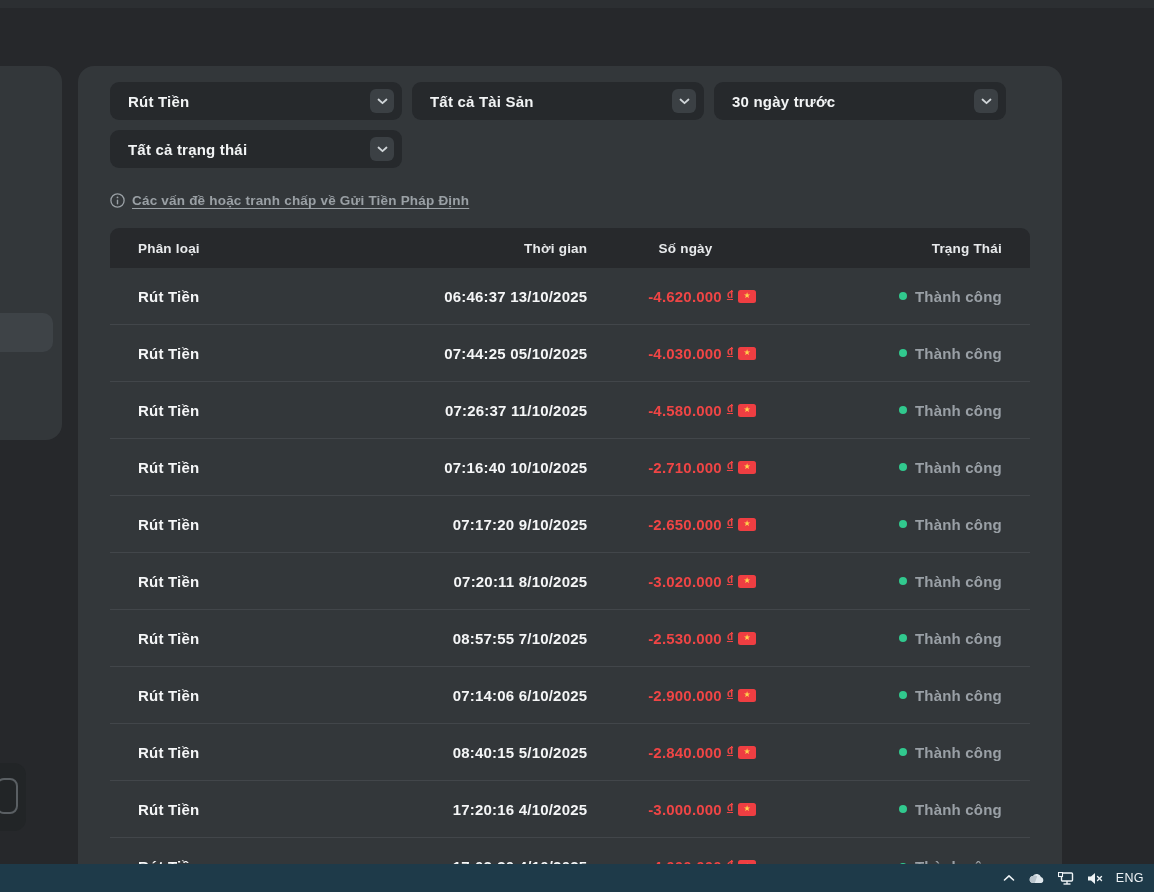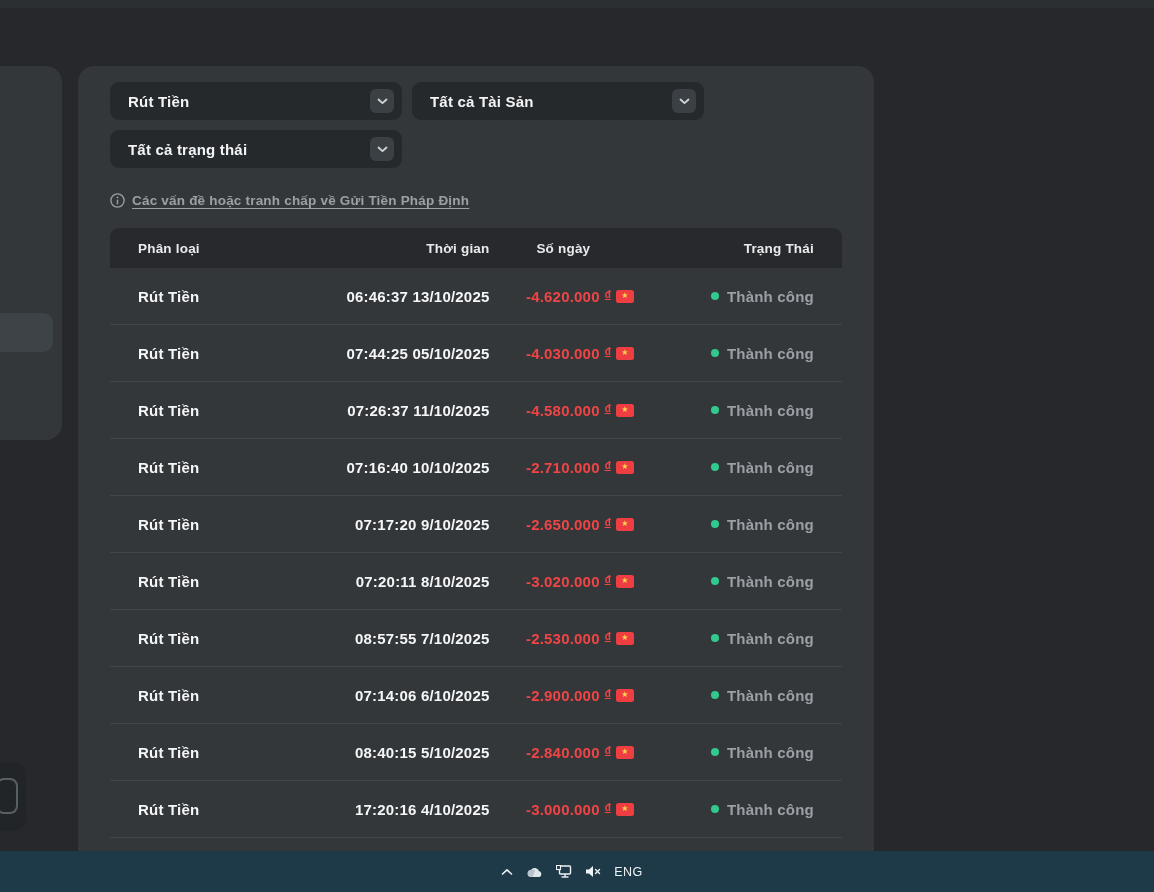--- a/index.html
+++ b/index.html
@@ -25,21 +25,21 @@
     position:absolute; left:-14px; top:763px; width:40px; height:68px;
     background:#222527; border-radius:12px;
   }
   .floating-widget .glyph {
     position:absolute; left:10px; top:15px; width:22px; height:36px;
     border:2px solid #5a5f63; border-radius:8px;
   }
 
   
   .main-panel {
-    position:absolute; left:78px; top:66px; width:796px; height:826px;
+    position:absolute; left:78px; top:66px; width:984px; height:826px;
     background:#33373a; border-radius:16px 16px 0 0;
     padding:16px 32px 0 32px;
   }
 
   
   .filters-row { display:flex; gap:10px; }
   .filters-row + .filters-row { margin-top:10px; }
   .dropdown {
     position:relative; width:292px; height:38px;
     background:#26292c; border-radius:9px;
@@ -95,23 +95,23 @@
     position:relative; width:18px; height:13px; background:#ef3e42; border-radius:2.5px;
     display:flex; align-items:center; justify-content:center;
   }
   .vn-flag::after { content:"★"; color:#ffd34d; font-size:8px; line-height:1; }
   .td.c-status { display:flex; justify-content:flex-end; align-items:center; gap:8px;text-align:center; }
   .status-dot { width:8px; height:8px; border-radius:50%; background:#31c98e; }
   .status-text { color:#9aa0a6; font-size:15px; font-weight:bold; letter-spacing:.2px; }
 
   
   .taskbar {
-    position:absolute; left:0; bottom:0; width:100%; height:41px;
+    position:absolute; left:0; bottom:0; width:100%; height:28px;
     background:#1e3a49; z-index:10;
-    display:flex; align-items:center; justify-content:center;
+    display:flex; align-items:center; justify-content:flex-end;
     padding-right:10px; gap:13px;
   }
   .tray-icon { display:flex; align-items:center; justify-content:center; }
   .tray-lang { color:#eef3f6; font-size:12.5px; letter-spacing:.4px; }
 </style>
 </head>
 <body>
 
 <div class="app">
   <div class="top-strip"></div>
@@ -135,20 +135,28 @@
         </span>
       </div>
       <div class="dropdown">
         <span class="dd-label">Tất cả Tài Sản</span>
         <span class="dd-chevron-btn">
           <svg width="11" height="7" viewBox="0 0 11 7">
               <polyline points="1.5,1.5 5.5,5.2 9.5,1.5" fill="none" stroke="#d0d5d8" stroke-width="1.8" stroke-linecap="round" stroke-linejoin="round"></polyline>
             </svg>
         </span>
       </div>
+      <div class="dropdown">
+        <span class="dd-label">30 ngày trước</span>
+        <span class="dd-chevron-btn">
+          <svg width="11" height="7" viewBox="0 0 11 7">
+              <polyline points="1.5,1.5 5.5,5.2 9.5,1.5" fill="none" stroke="#d0d5d8" stroke-width="1.8" stroke-linecap="round" stroke-linejoin="round"></polyline>
+            </svg>
+        </span>
+      </div>
     </div>
 
     <div class="filters-row">
       <div class="dropdown">
         <span class="dd-label">Tất cả trạng thái</span>
         <span class="dd-chevron-btn">
           <svg width="11" height="7" viewBox="0 0 11 7">
               <polyline points="1.5,1.5 5.5,5.2 9.5,1.5" fill="none" stroke="#d0d5d8" stroke-width="1.8" stroke-linecap="round" stroke-linejoin="round"></polyline>
             </svg>
         </span>

